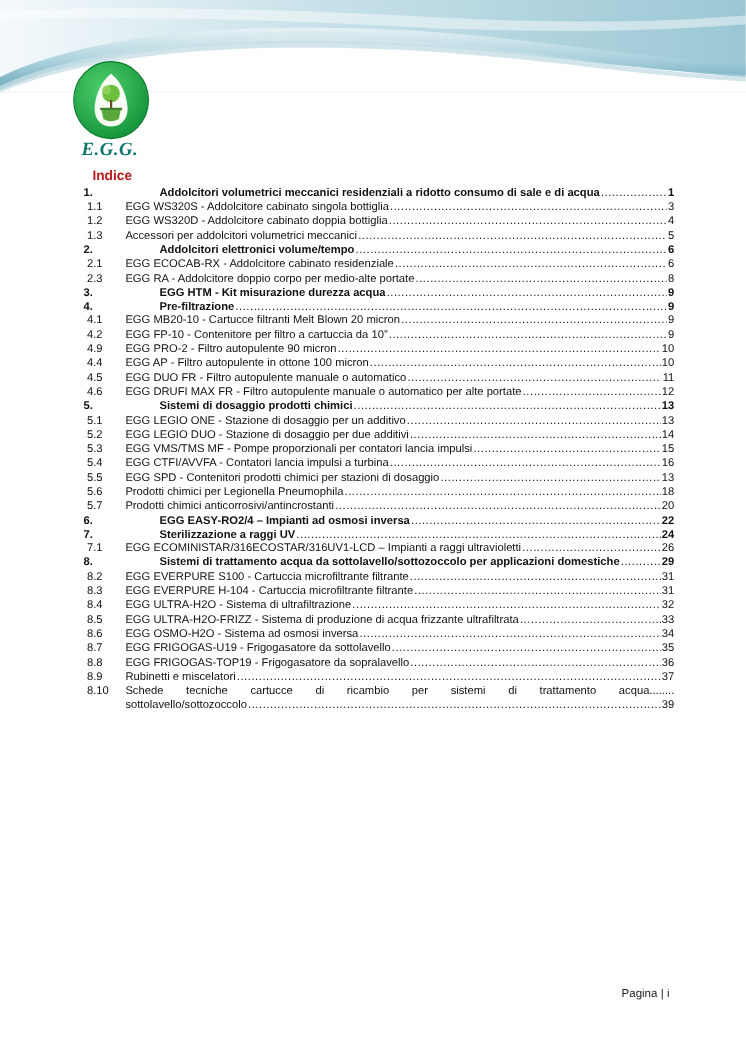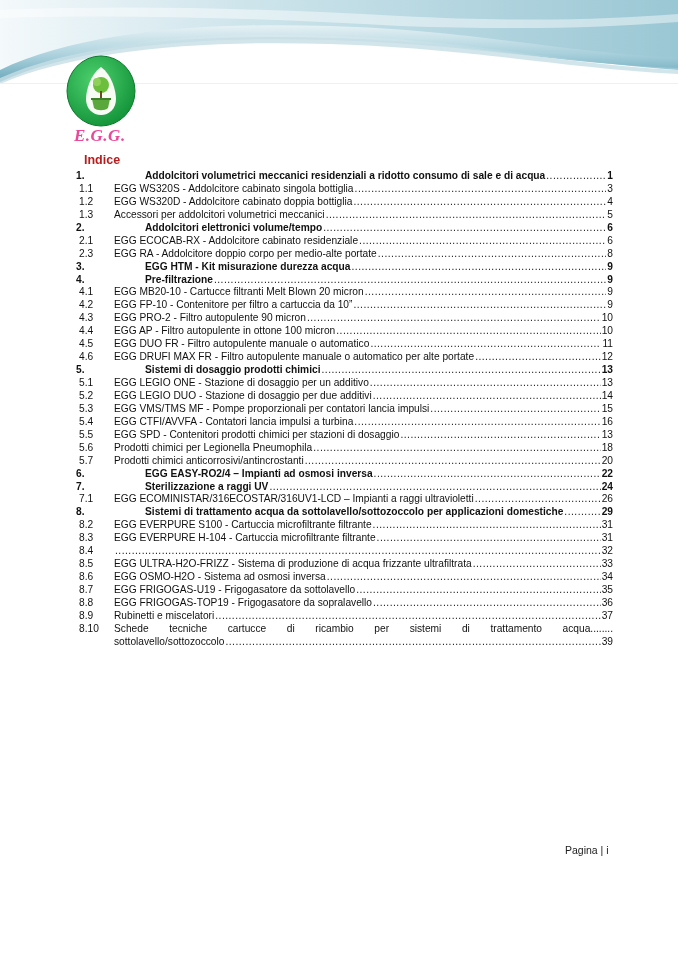--- a/index.html
+++ b/index.html
@@ -5,42 +5,42 @@
     html, body { margin: 0; padding: 0; }
     body {
       width: 678px; height: 959px; background: #ffffff; position: relative; overflow: hidden;
       font-family: "Liberation Sans", sans-serif; color: #111;
     }
     .header-wave { position: absolute; left: 0; top: 0; width: 678px; height: 90px; }
     .header-line { position: absolute; left: 0; top: 83px; width: 678px; height: 1px; background: #eef0f1; }
     .logo { position: absolute; left: 65px; top: 55px; width: 72px; height: 72px; }
     .logo-text {
       position: absolute; left: 74px; top: 126px; font-family: "Liberation Serif", serif;
-      font-style: italic; font-weight: bold; font-size: 17px; color: #ec4899; letter-spacing: 0.5px;
+      font-style: italic; font-weight: bold; font-size: 17px; color: #0f766e; letter-spacing: 0.5px;
     }
     .toc-title {
       position: absolute; left: 84px; top: 153px; font-size: 12.5px; font-weight: bold; color: #365f91;
     }
     .toc { position: absolute; left: 76px; top: 170px; width: 537px; }
     .row {
       display: flex; align-items: baseline; height: 12.95px; line-height: 12.95px;
       font-size: 10.2px; white-space: nowrap;
     }
     .num { width: 38px; flex: none; padding-left: 3px; box-sizing: border-box; }
     .row.l1 .num { padding-left: 0; font-weight: bold; }
     .row.l1 .title { font-weight: bold; padding-left: 31px; }
     .title { flex: none; }
     .leader { flex: 1; overflow: hidden; margin: 0 1px; letter-spacing: 0.5px; }
     .leader::before { content: "........................................................................................................................................................................................................................"; }
     .page { flex: none; text-align: right; }
     .row.l1 .page { font-weight: bold; }
     .row.wrap1 .title { display: flex; justify-content: space-between; flex: 1; }
     .row.wrap1 .title span { display: inline-block; text-align: right; }
     .footer {
-      position: absolute; left: 565px; top: 844px; font-size: 10.5px; color: #222;
+      position: absolute; left: 565px; top: 897px; font-size: 10.5px; color: #222;
     }
   </style>
 </head>
 <body>
 
 <svg class="header-wave" viewBox="0 0 678 90" preserveAspectRatio="none">
   <defs>
     <linearGradient id="wg1" x1="0" y1="0" x2="0" y2="1">
       <stop offset="0" stop-color="#e9f3f6"></stop>
       <stop offset="0.5" stop-color="#a9d0dc"></stop>
@@ -139,21 +139,21 @@
       <span class="leader"></span>
       <span class="page">9</span>
     </div>
     <div class="row l2">
       <span class="num">4.2</span>
       <span class="title">EGG FP-10 - Contenitore per filtro a cartuccia da 10”</span>
       <span class="leader"></span>
       <span class="page">9</span>
     </div>
     <div class="row l2">
-      <span class="num">4.3</span>
+      <span class="num">4.9</span>
       <span class="title">EGG PRO-2 - Filtro autopulente 90 micron</span>
       <span class="leader"></span>
       <span class="page">10</span>
     </div>
     <div class="row l2">
       <span class="num">4.4</span>
       <span class="title">EGG AP - Filtro autopulente in ottone 100 micron</span>
       <span class="leader"></span>
       <span class="page">10</span>
     </div>
@@ -248,20 +248,21 @@
       <span class="page">31</span>
     </div>
     <div class="row l2">
       <span class="num">8.3</span>
       <span class="title">EGG EVERPURE H-104 - Cartuccia microfiltrante filtrante</span>
       <span class="leader"></span>
       <span class="page">31</span>
     </div>
     <div class="row l2">
       <span class="num">8.4</span>
+      <span class="title">EGG ULTRA-H2O - Sistema di ultrafiltrazione</span>
       <span class="leader"></span>
       <span class="page">32</span>
     </div>
     <div class="row l2">
       <span class="num">8.5</span>
       <span class="title">EGG ULTRA-H2O-FRIZZ - Sistema di produzione di acqua frizzante ultrafiltrata</span>
       <span class="leader"></span>
       <span class="page">33</span>
     </div>
     <div class="row l2">

